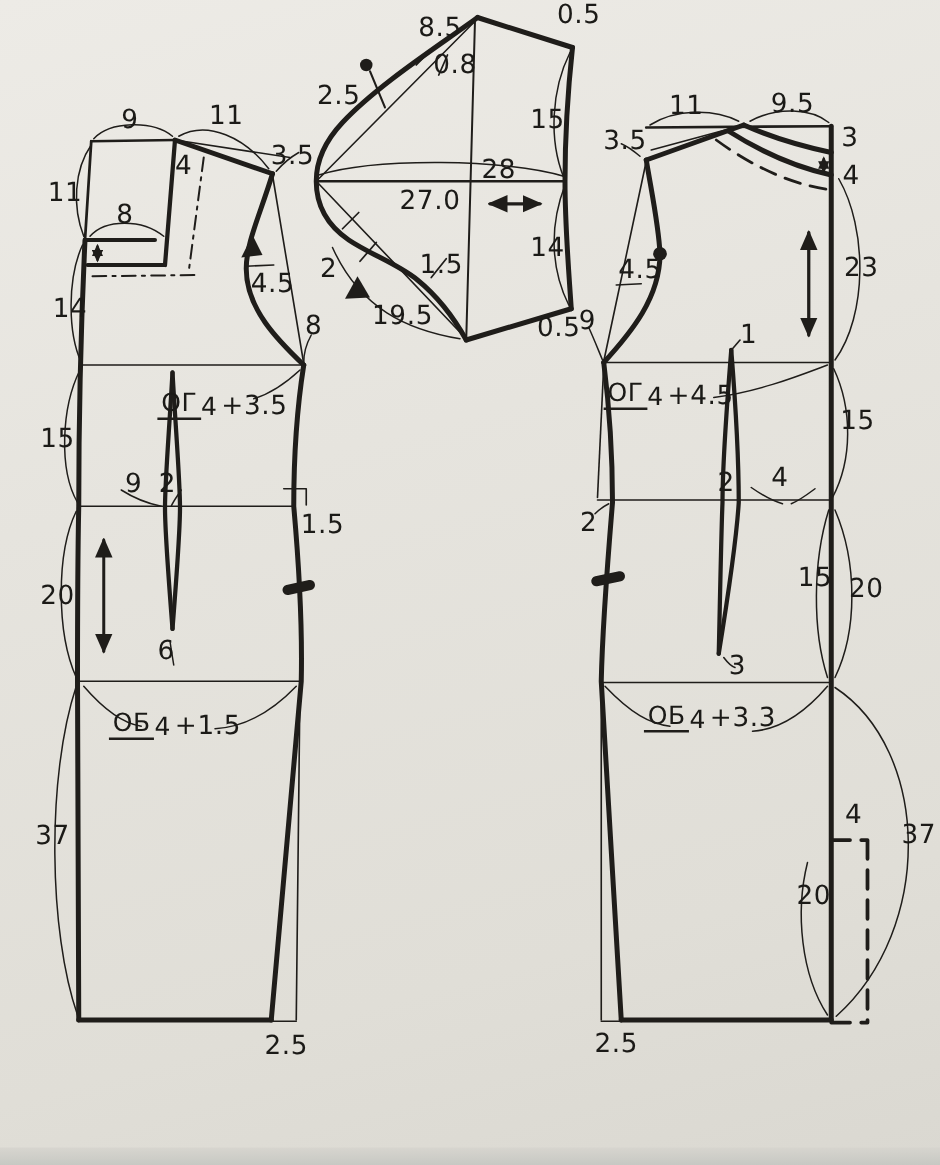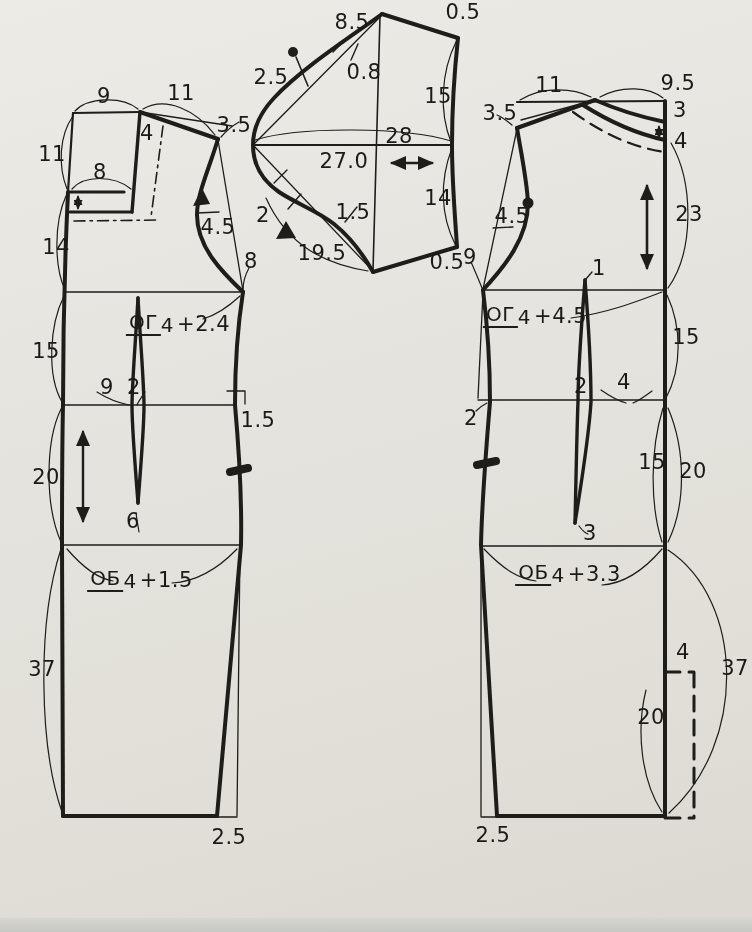--- a/index.html
+++ b/index.html
@@ -175,50 +175,50 @@
       <div class="m-label" style="left: 100px; top: 172px;">8</div>
       <div class="m-label" style="left: 56px; top: 247px;">14</div>
       <div class="m-label" style="left: 218px; top: 227px;">4.5</div>
       <div class="m-label" style="left: 251px; top: 261px;">8</div>
       <div class="m-label" style="left: 46px; top: 351px;">15</div>
       <div class="m-label" style="left: 178px; top: 324px;">
         <span class="frac">
           <span class="num">ОГ</span>
           <span class="den">4</span>
         </span>
-        <span class="suf">+2.4</span>
+        <span class="suf">+3.5</span>
       </div>
       <div class="m-label" style="left: 107px; top: 387px;">9</div>
       <div class="m-label" style="left: 134px; top: 387px;">2</div>
       <div class="m-label" style="left: 258px; top: 420px;">1.5</div>
       <div class="m-label" style="left: 46px; top: 477px;">20</div>
       <div class="m-label" style="left: 133px; top: 521px;">6</div>
       <div class="m-label" style="left: 140px; top: 580px;">
         <span class="frac">
           <span class="num">ОБ</span>
           <span class="den">4</span>
         </span>
         <span class="suf">+1.5</span>
       </div>
       <div class="m-label" style="left: 42px; top: 669px;">37</div>
       <div class="m-label" style="left: 229px; top: 837px;">2.5</div>
       <div class="m-label" style="left: 352px; top: 22px;">8.5</div>
       <div class="m-label" style="left: 463px; top: 12px;">0.5</div>
       <div class="m-label" style="left: 271px; top: 77px;">2.5</div>
-      <div class="m-label" style="left: 364px; top: 72px;">0.8</div>
+      <div class="m-label" style="left: 364px; top: 52px;">0.8</div>
       <div class="m-label" style="left: 438px; top: 96px;">15</div>
       <div class="m-label" style="left: 399px; top: 136px;">28</div>
       <div class="m-label" style="left: 344px; top: 161px;">27.0</div>
       <div class="m-label" style="left: 438px; top: 198px;">14</div>
       <div class="m-label" style="left: 263px; top: 215px;">2</div>
       <div class="m-label" style="left: 353px; top: 212px;">1.5</div>
       <div class="m-label" style="left: 322px; top: 253px;">19.5</div>
       <div class="m-label" style="left: 447px; top: 262px;">0.5</div>
       <div class="m-label" style="left: 549px; top: 85px;">11</div>
-      <div class="m-label" style="left: 634px; top: 83px; margin-left: 44px;">9.5</div>
+      <div class="m-label" style="left: 634px; top: 83px;">9.5</div>
       <div class="m-label" style="left: 500px; top: 113px;">3.5</div>
       <div class="m-label" style="left: 680px; top: 110px;">3</div>
       <div class="m-label" style="left: 681px; top: 141px;">4</div>
       <div class="m-label" style="left: 689px; top: 214px;">23</div>
       <div class="m-label" style="left: 512px; top: 216px;">4.5</div>
       <div class="m-label" style="left: 470px; top: 257px;">9</div>
       <div class="m-label" style="left: 599px; top: 268px;">1</div>
       <div class="m-label" style="left: 535px; top: 316px;">
         <span class="frac">
           <span class="num">ОГ</span>

